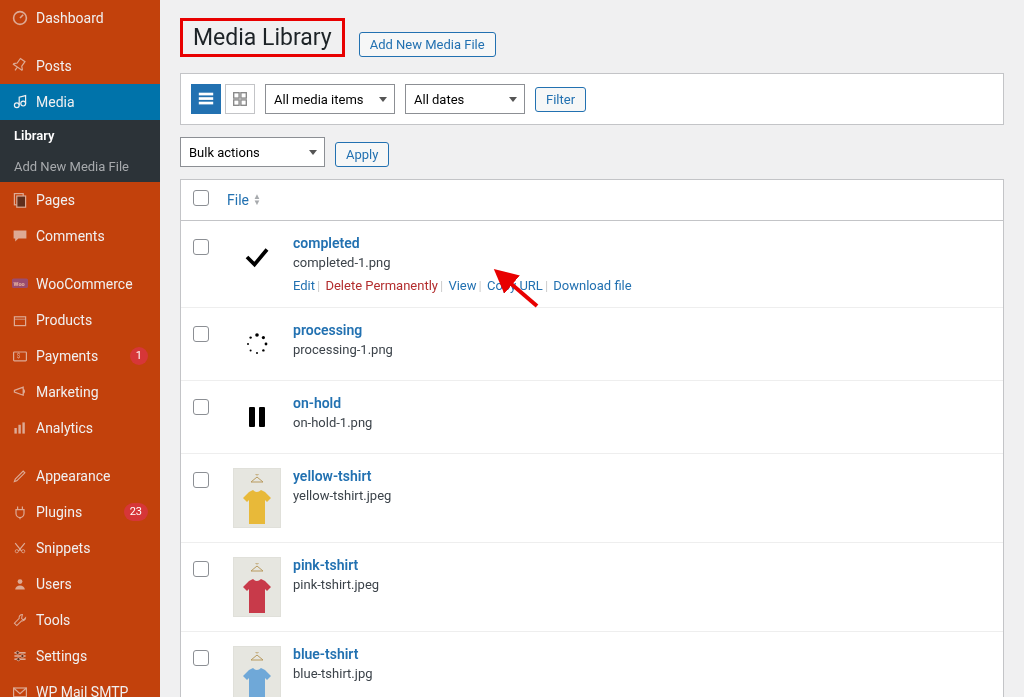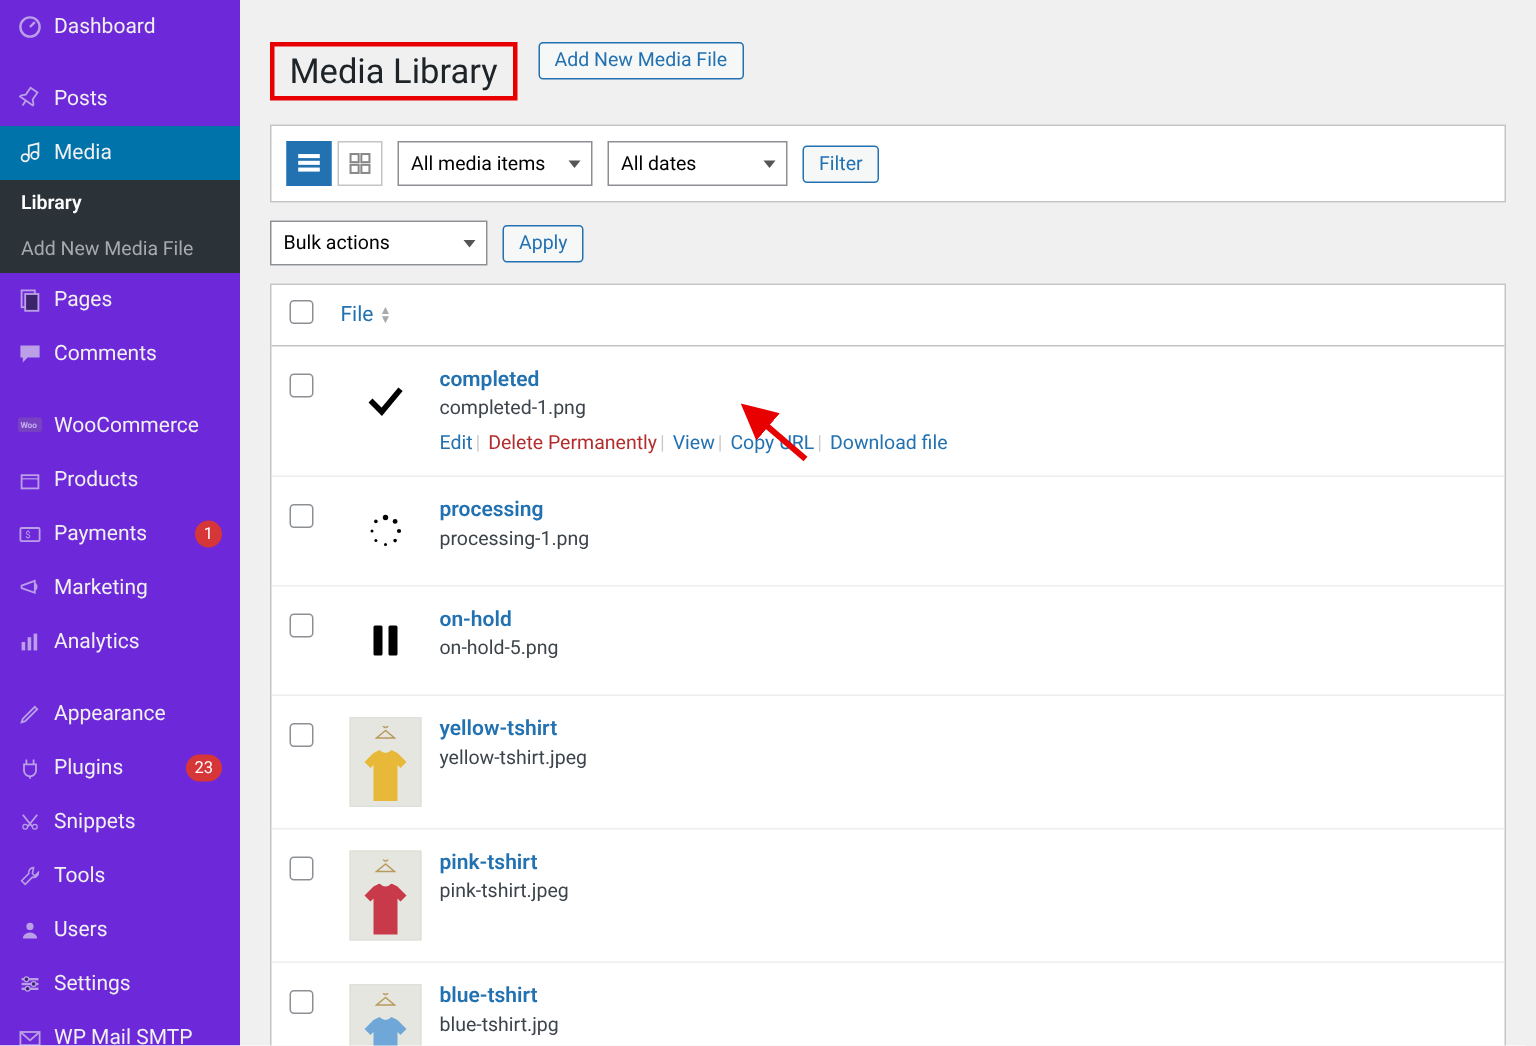--- a/index.html
+++ b/index.html
@@ -1,46 +1,46 @@
 <!DOCTYPE html>
 <html><head>
 <meta charset="utf-8">
 <style>
   * { box-sizing: border-box; margin: 0; padding: 0; font-family: -apple-system, BlinkMacSystemFont, "Segoe UI", Roboto, sans-serif; }
   body { background: #f0f0f1; width: 1024px; height: 697px; overflow: hidden; position: relative; }
 
   
-  .sidebar { position: absolute; left: 0; top: 0; width: 160px; height: 697px; background: #6d28d9; color: #f0f0f1; font-size: 14px; }
+  .sidebar { position: absolute; left: 0; top: 0; width: 160px; height: 697px; background: #c2410c; color: #f0f0f1; font-size: 14px; }
   .sidebar-item { display: flex; align-items: center; padding: 8px 12px; color: #f0f0f1; cursor: pointer; position: relative; }
   .sidebar-item.active { background: #0073aa; }
   .sidebar-item .icon { width: 16px; height: 20px; margin-right: 8px; display: flex; align-items: center; justify-content: center; opacity: 0.6; }
   .sidebar-item.active .icon { opacity: 1; }
   .sidebar-item .label { flex: 1; }
   .sidebar-sub { background: #2c3338; }
   .sidebar-sub .sidebar-item { padding-left: 14px; font-size: 13px; color: #f0f0f1; }
   .sidebar-sub .sidebar-item.sub-active { font-weight: 600; color: #fff; }
   .sidebar-sub .sidebar-item.sub-inactive { color: #a7aaad; }
   .sidebar-item .arrow { position: absolute; right: -8px; top: 50%; transform: translateY(-50%); width: 0; height: 0; border-top: 8px solid transparent; border-bottom: 8px solid transparent; border-right: 8px solid #f0f0f1; }
   .badge { background: #d63638; color: #fff; border-radius: 9px; font-size: 11px; padding: 0 6px; min-width: 18px; height: 18px; line-height: 18px; text-align: center; display: inline-block; margin-left: 4px; }
   .gap { height: 12px; }
 
   
   .main { position: absolute; left: 160px; top: 0; right: 0; height: 697px; padding: 0 20px 20px 20px; }
-  .page-header { display: flex; align-items: flex-start; padding: 18px 0 16px 0; margin-top: 10px; }
+  .page-header { display: flex; align-items: flex-end; padding: 18px 0 16px 0; }
   .page-title { font-size: 23px; font-weight: 400; color: #1d2327; border: 3px solid #e80000; padding: 3px 10px; background: #f0f0f1; }
   .btn-outline { border: 1px solid #2271b1; color: #2271b1; background: #f6f7f7; padding: 4px 10px; font-size: 13px; border-radius: 3px; cursor: pointer; margin-left: 14px; }
   .toolbar { background: #fff; border: 1px solid #c3c4c7; padding: 10px; display: flex; align-items: center; gap: 10px; }
   .view-toggle { display: flex; gap: 4px; }
   .view-btn { width: 30px; height: 30px; border: 1px solid #c3c4c7; display: flex; align-items: center; justify-content: center; cursor: pointer; }
   .view-btn.active { background: #2271b1; border-color: #2271b1; color: #fff; }
   .select { height: 30px; border: 1px solid #8c8f94; background: #fff; padding: 0 24px 0 8px; font-size: 13px; appearance: none; position: relative; }
   .select-wrap { position: relative; display: inline-block; }
   .select-wrap::after { content: ""; position: absolute; right: 8px; top: 13px; border-left: 4px solid transparent; border-right: 4px solid transparent; border-top: 5px solid #555; pointer-events: none; }
 
-  .bulk-row { padding: 12px 0; display: flex; align-items: center; gap: 10px; }
+  .bulk-row { padding: 12px 0; display: flex; align-items: flex-end; gap: 10px; }
   .table-wrap { background: #fff; border: 1px solid #c3c4c7; }
   .thead { border-bottom: 1px solid #c3c4c7; padding: 10px 12px; display: flex; align-items: center; }
   .th-check { width: 34px; }
   .th-file { color: #2271b1; font-size: 14px; cursor: pointer; display: flex; align-items: center; gap: 4px; }
   .sort-arrows { display: flex; flex-direction: column; font-size: 8px; line-height: 6px; color: #a7aaad; }
   .checkbox { width: 16px; height: 16px; border: 1px solid #8c8f94; border-radius: 3px; display: inline-block; }
 
   .row { display: flex; padding: 14px 12px; border-bottom: 1px solid #eee; }
   .row:last-child { border-bottom: none; }
   .row-check { width: 34px; padding-top: 4px; }
@@ -191,33 +191,33 @@
           <circle cx="6" cy="14" r="2" fill="none" stroke="currentColor"></circle>
           <circle cx="14" cy="14" r="2" fill="none" stroke="currentColor"></circle>
           <path d="M8 14 L16 4 M12 14 L4 4" stroke="currentColor" stroke-width="1.5"></path>
         </svg>
       </span>
     <span class="label">Snippets</span>
   </div>
   <div class="sidebar-item">
     <span class="icon">
         <svg width="18" height="18" viewBox="0 0 20 20" fill="currentColor">
-          <path d="M13 3 a4 4 0 0 0 -4 5 L3 14 l3 3 l6 -6 a4 4 0 0 0 5 -4 l-3 3 -2 -2 z" fill="none" stroke="currentColor" stroke-width="1.3"></path>
-        </svg>
-      </span>
-    <span class="label">Tools</span>
-  </div>
-  <div class="sidebar-item">
-    <span class="icon">
-        <svg width="18" height="18" viewBox="0 0 20 20" fill="currentColor">
           <circle cx="10" cy="7" r="3" fill="currentColor"></circle>
           <path d="M4 17 a6 5 0 0 1 12 0 z" fill="currentColor"></path>
         </svg>
       </span>
     <span class="label">Users</span>
+  </div>
+  <div class="sidebar-item">
+    <span class="icon">
+        <svg width="18" height="18" viewBox="0 0 20 20" fill="currentColor">
+          <path d="M13 3 a4 4 0 0 0 -4 5 L3 14 l3 3 l6 -6 a4 4 0 0 0 5 -4 l-3 3 -2 -2 z" fill="none" stroke="currentColor" stroke-width="1.3"></path>
+        </svg>
+      </span>
+    <span class="label">Tools</span>
   </div>
   <div class="sidebar-item">
     <span class="icon">
         <svg width="18" height="18" viewBox="0 0 20 20" fill="currentColor">
           <rect x="3" y="5" width="14" height="2"></rect>
           <rect x="3" y="9" width="14" height="2"></rect>
           <rect x="3" y="13" width="14" height="2"></rect>
           <circle cx="7" cy="6" r="2" fill="#1d2327" stroke="currentColor"></circle>
           <circle cx="13" cy="10" r="2" fill="#1d2327" stroke="currentColor"></circle>
           <circle cx="8" cy="14" r="2" fill="#1d2327" stroke="currentColor"></circle>
@@ -330,21 +330,21 @@
       <div class="row-thumb">
         <div class="thumb-icon">
             <svg width="22" height="24" viewBox="0 0 20 24">
               <rect x="2" y="2" width="6" height="20" rx="1" fill="#000"></rect>
               <rect x="12" y="2" width="6" height="20" rx="1" fill="#000"></rect>
             </svg>
           </div>
       </div>
       <div class="row-body">
         <div class="row-title">on-hold</div>
-        <div class="row-filename">on-hold-5.png</div>
+        <div class="row-filename">on-hold-1.png</div>
       </div>
     </div>
 
     <div class="row">
       <div class="row-check"><span class="checkbox"></span></div>
       <div class="row-thumb">
         <div class="thumb-img">
           <svg class="hanger" viewBox="0 0 14 10">
               <path d="M7 1 a1.5 1.5 0 1 1 0.1 0 M7 3 L1 8 h12 z" fill="none" stroke="#b89a5e" stroke-width="1"></path>
             </svg>

